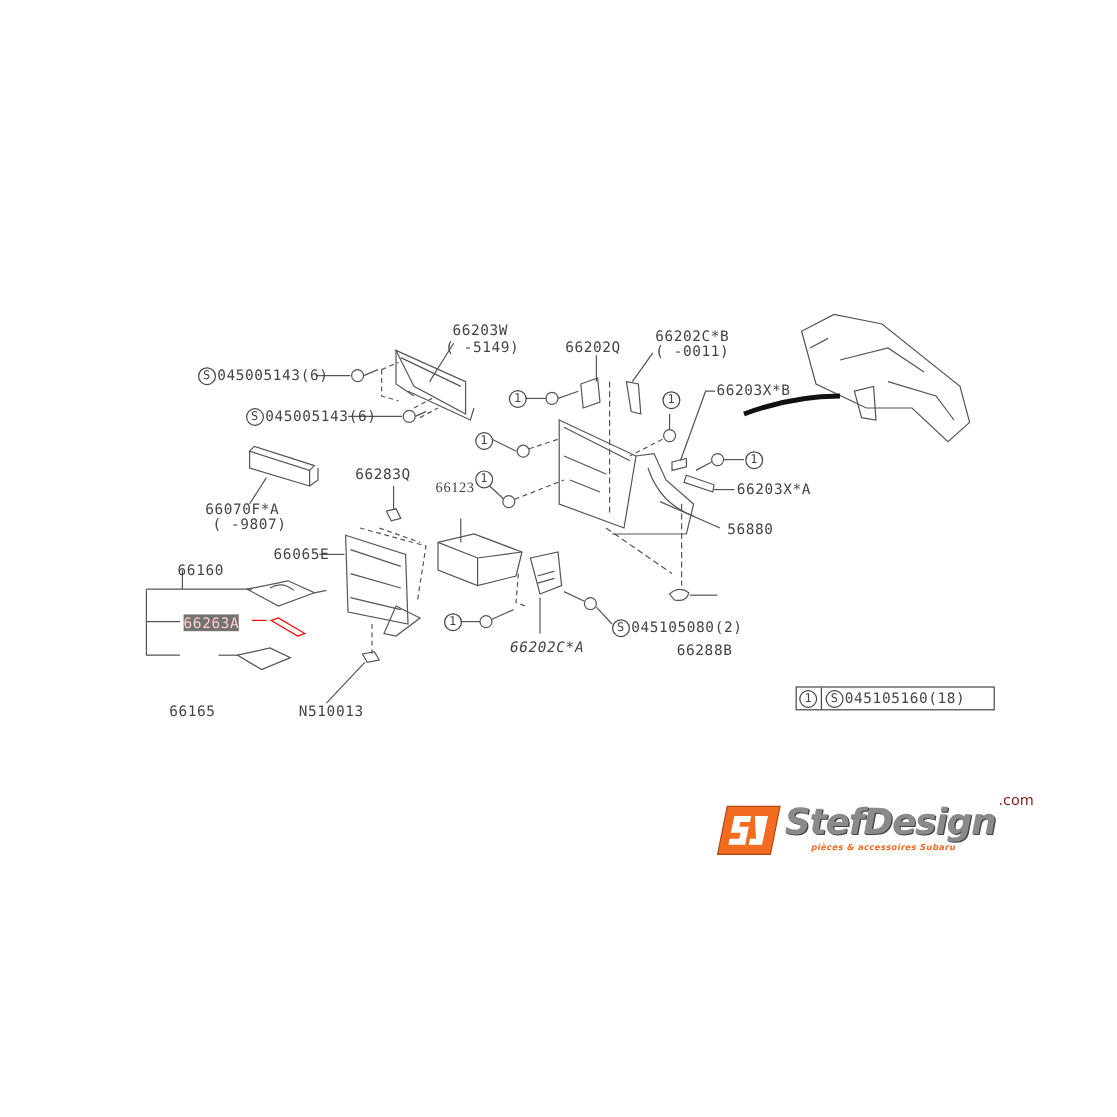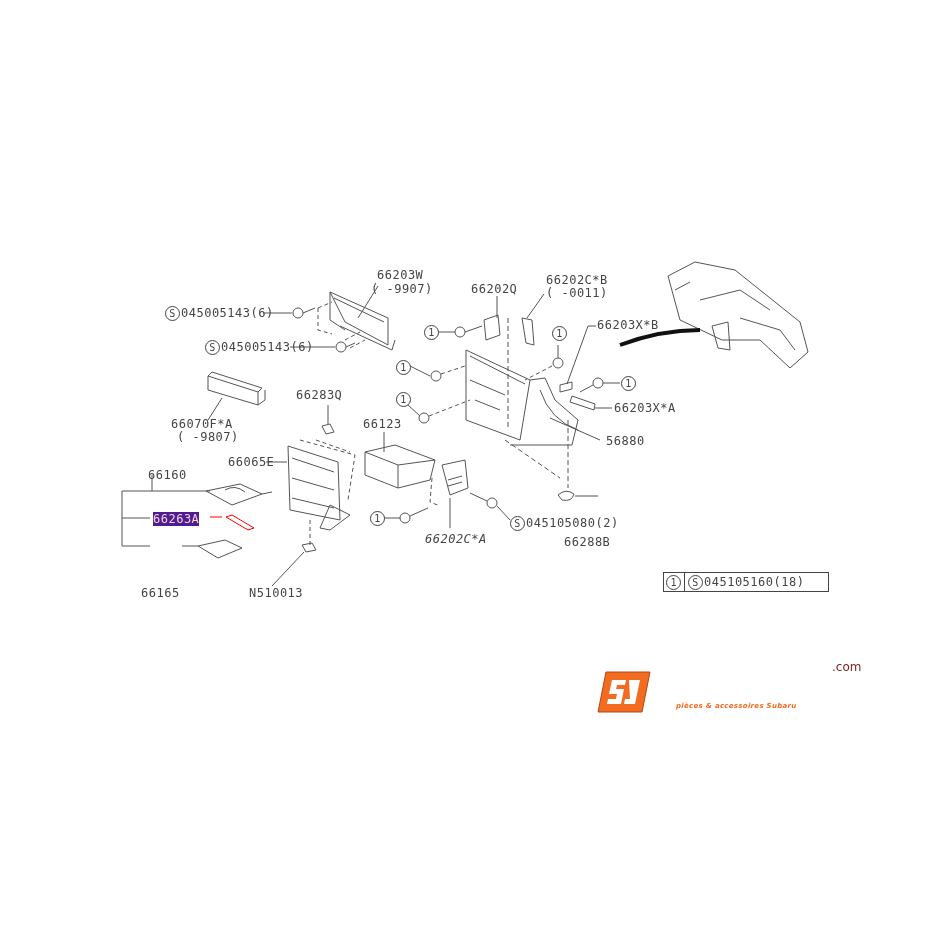--- a/index.html
+++ b/index.html
@@ -1,21 +1,21 @@
 <!DOCTYPE html>
 <html><head>
 <meta charset="utf-8">
 <style>
   html,body{margin:0;padding:0;background:#ffffff;}
   body{width:931px;height:931px;position:relative;overflow:hidden;font-family:"DejaVu Sans Mono","Liberation Mono",monospace;}
   #canvas{position:absolute;left:0;top:0;width:931px;height:931px;}
   .lbl{position:absolute;font-size:12px;color:#444;letter-spacing:0.5px;white-space:nowrap;line-height:14px;}
   .lbl.sub{font-size:12px;}
   .circ{display:inline-block;width:13px;height:13px;border:1px solid #444;border-radius:50%;font-size:10px;line-height:13px;text-align:center;margin-right:1px;vertical-align:middle;}
-  .hl{background:#4c1d95;color:#ffcccc;}
+  .hl{background:#737373;color:#ffcccc;}
   .legend-box{position:absolute;left:663px;top:572px;width:164px;height:18px;border:1px solid #444;display:flex;align-items:center;font-size:12px;color:#444;}
   .legend-box .cell1{width:20px;height:18px;border-right:1px solid #444;display:flex;align-items:center;justify-content:center;}
   .legend-box .cell2{padding-left:3px;display:flex;align-items:center;letter-spacing:0.5px;}
   svg{position:absolute;left:0;top:0;}
   .logo{position:absolute;left:596px;top:668px;width:260px;height:48px;}
   .logo-text{position:absolute;left:58px;top:0px;font-family:"DejaVu Sans","Liberation Sans",sans-serif;font-style:italic;font-weight:bold;font-size:30px;color:#8a8a8a;letter-spacing:-1px;text-shadow:1px 1px 0 #444;}
   .logo-com{position:absolute;left:236px;top:-8px;font-family:"DejaVu Sans","Liberation Sans",sans-serif;font-weight:normal;font-size:12px;color:#7f1d1d;}
   .logo-tag{position:absolute;left:56px;top:34px;font-family:"DejaVu Sans","Liberation Sans",sans-serif;font-style:italic;font-weight:bold;font-size:7px;color:#f26b21;letter-spacing:0.3px;padding-left:24px;}
 </style>
 </head>
@@ -154,39 +154,39 @@
 
   <g>
     <path d="M668 276 L695 262 L735 270 L800 322 L808 352 L790 368 L760 340 L722 340 L680 320 Z"></path>
     <path d="M675 290 L690 282 M700 300 L740 290 L770 310 M712 326 L728 322 L730 350 L718 348 Z"></path>
     <path d="M740 318 L780 330 L795 350"></path>
     <path d="M620 345 Q660 330 700 330" stroke="#111" stroke-width="4"></path>
   </g>
 </svg>
 
 <div class="lbl" style="left:377px;top:268px;">66203W</div>
-<div class="lbl sub" style="left:371px;top:282px;">(     -9907)</div>
+<div class="lbl sub" style="left:371px;top:282px;">(     -5149)</div>
 
 <div class="lbl" style="left:165px;top:306px;"><span class="circ">S</span><span>045005143(6)</span></div>
 <div class="lbl" style="left:205px;top:340px;"><span class="circ">S</span><span>045005143(6)</span></div>
 
 <div class="lbl" style="left:471px;top:282px;">66202Q</div>
 <div class="lbl" style="left:546px;top:273px;">66202C*B</div>
 <div class="lbl sub" style="left:546px;top:286px;">(     -0011)</div>
 
 <div class="lbl" style="left:597px;top:318px;">66203X*B</div>
 <div class="lbl" style="left:614px;top:401px;">66203X*A</div>
 <div class="lbl" style="left:606px;top:434px;">56880</div>
 <div class="lbl" style="left:564px;top:490px;margin-top:45px;">66288B</div>
 
 <div class="lbl" style="left:171px;top:417px;">66070F*A</div>
 <div class="lbl sub" style="left:177px;top:430px;">(     -9807)</div>
 
 <div class="lbl" style="left:296px;top:388px;">66283Q</div>
-<div class="lbl" style="left:363px;top:417px;">66123</div>
+<div class="lbl" style="left:363px;top:399px;font-family:Liberation Serif, serif;">66123</div>
 <div class="lbl" style="left:228px;top:455px;">66065E</div>
 
 <div class="lbl" style="left:127px;top:468px;margin-left:21px;">66160</div>
 <div class="lbl hl" style="left:153px;top:512px;">66263A</div>
 <div class="lbl" style="left:141px;top:540px;margin-top:46px;">66165</div>
 <div class="lbl" style="left:249px;top:586px;">N510013</div>
 
 <div class="lbl" style="left:425px;top:532px;font-style:italic;">66202C*A</div>
 <div class="lbl" style="left:510px;top:516px;"><span class="circ">S</span><span>045105080(2)</span></div>
 
@@ -206,17 +206,18 @@
         <span>045105160(18)</span>
       </div>
 </div>
 
 <div class="logo">
   <svg width="56" height="44" viewBox="0 0 56 44" style="position:absolute;left:0;top:2px;">
     <path d="M10 2 L54 2 L46 42 L2 42 Z" fill="#f26b21" stroke="#b24a10" stroke-width="1"></path>
     <path d="M16 10 L30 10 L29 15 L21 15 L20 19 L28 19 L25 34 L11 34 L12 29 L20 29 L21 24 L13 24 Z" fill="#ffffff"></path>
     <path d="M33 10 L44 10 L39 34 L28 34 L29 29 L34 29 Z" fill="#ffffff"></path>
   </svg>
+  <div class="logo-text">StefDesign</div>
   <div class="logo-com">.com</div>
   <div class="logo-tag">pièces &amp; accessoires Subaru</div>
 </div>
 
 </div>
 
 </body></html>

